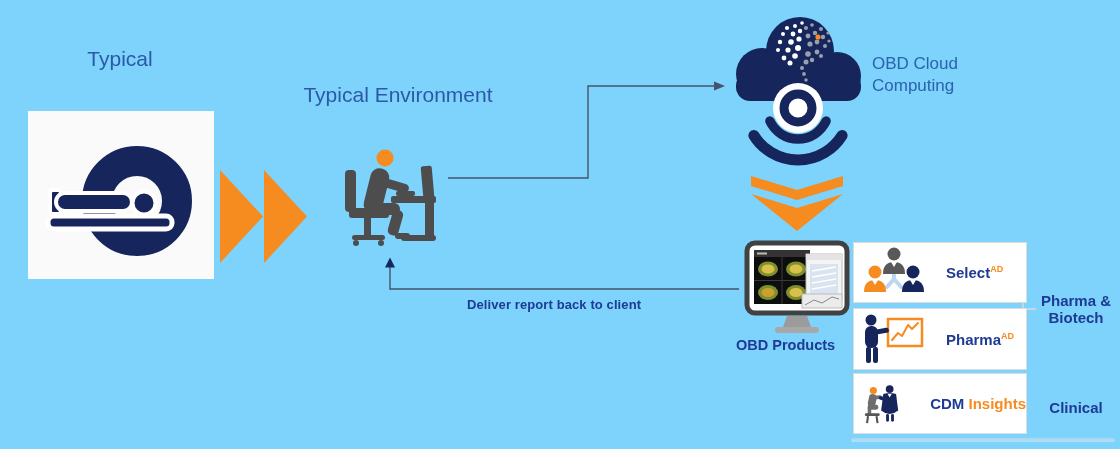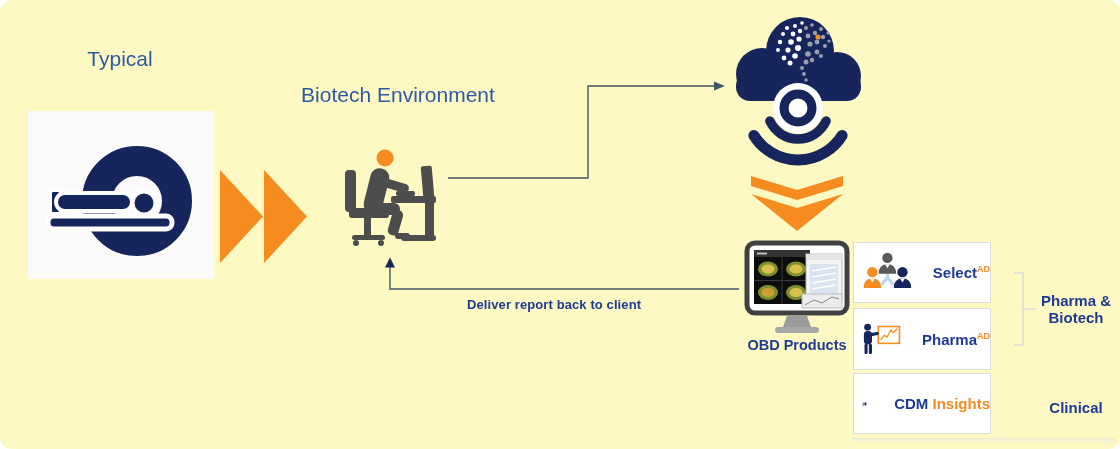--- a/index.html
+++ b/index.html
@@ -1,29 +1,28 @@
 <!DOCTYPE html>
 <html><head>
 <meta charset="utf-8">
 <style>
   html,body{margin:0;padding:0;background:#fff;}
   .stage{
-    position:relative;width:1120px;height:449px;background:#fef9c3;overflow:hidden;
+    position:relative;width:1120px;height:449px;background:#7dd3fc;overflow:hidden;
     font-family:"Liberation Sans", sans-serif;
-    border-radius:12px;
   }
   .abs{position:absolute;}
   .heading{color:#2C59A7;font-size:21px;line-height:33px;text-align:center;}
   .cloud-label{color:#2C61AE;font-size:17px;line-height:22px;text-align:left;}
   .bold-navy{color:#1E3A94;font-weight:bold;}
   .deliver{font-size:13px;text-align:left;letter-spacing:.1px;}
-  .obd-products{font-size:14.5px;text-align:center;}
+  .obd-products{font-size:14.5px;text-align:left;}
   .side-label{font-size:15px;line-height:17px;text-align:center;}
   .product-box{
-    position:absolute;left:853px;width:138px;background:#fff;border:1px solid #DCDCDC;
+    position:absolute;left:853px;width:174px;background:#fff;border:1px solid #DCDCDC;
     display:flex;align-items:center;box-sizing:border-box;padding-left:8px;
   }
   .product-label{font-size:15px;font-weight:bold;color:#1E3A94;margin-left:20px;white-space:nowrap;}
   .product-label sup{font-size:9px;color:#F68B1F;font-weight:bold;}
   .accent-word{color:#F68B1F;}
   .mri-bg{left:28px;top:111px;width:186px;height:168px;background:#FAFAFA;}
   .edge-shadow{left:851px;top:438px;width:264px;height:4px;
     background:linear-gradient(#d9d9d9,#f3f3f3);opacity:.45;border-radius:2px;}
   svg{display:block;}
 </style>
@@ -55,21 +54,21 @@
       <rect x="26" y="77" width="76" height="18" rx="9" fill="#16265C" stroke="#fff" stroke-width="4"></rect>
       <circle cx="114" cy="87" r="11.5" fill="#16265C" stroke="#fff" stroke-width="4"></circle>
     </g>
   </svg>
 
   <svg class="abs" style="left:218px;top:168px" width="90" height="97" viewBox="0 0 90 97">
     <polygon points="2,2 45,48.5 2,95" fill="#F68B1F"></polygon>
     <polygon points="46,2 89,48.5 46,95" fill="#F68B1F"></polygon>
   </svg>
 
-  <div class="abs heading" style="left:292px;top:78px;width:212px">Biotech Environment</div>
+  <div class="abs heading" style="left:292px;top:78px;width:212px">Typical Environment</div>
 
   <svg class="abs" style="left:333px;top:140px" width="112" height="112" viewBox="0 0 112 112">
     <g fill="#4D4D4D">
       <rect x="12" y="30" width="11" height="42" rx="4"></rect>
       <rect x="16" y="68" width="40" height="10" rx="3"></rect>
       <rect x="31" y="78" width="7" height="18"></rect>
       <rect x="19" y="95" width="33" height="5" rx="2.5"></rect>
       <circle cx="23" cy="103" r="3"></circle>
       <circle cx="48" cy="103" r="3"></circle>
     </g>
@@ -139,20 +138,24 @@
       <circle cx="96" cy="27" r="2.6" fill="#F68B1F"></circle>
     </g>
     <g>
       <circle cx="76" cy="98" r="25" fill="#FFFFFF"></circle>
       <circle cx="76" cy="98" r="14" fill="none" stroke="#16265C" stroke-width="9"></circle>
       <path d="M 104.1,111.1 A 31,31 0 0 1 47.9,111.1" fill="none" stroke="#16265C" stroke-width="9.5" stroke-linecap="round"></path>
       <path d="M 120.1,125.5 A 52,52 0 0 1 31.9,125.5" fill="none" stroke="#16265C" stroke-width="11" stroke-linecap="round"></path>
     </g>
   </svg>
 
+  <div class="abs cloud-label" style="left:872px;top:53px;width:110px">
+    <div>OBD Cloud</div>
+    <div>Computing</div>
+  </div>
 
   <svg class="abs" style="left:751px;top:176px" width="92" height="56" viewBox="0 0 92 56">
     <polygon points="0,0 46,14 92,0 92,10 46,24 0,10" fill="#F68B1F"></polygon>
     <polygon points="0,18 46,32 92,18 46,55" fill="#F68B1F"></polygon>
   </svg>
 
   <svg class="abs" style="left:744px;top:240px" width="106" height="96" viewBox="0 0 106 96">
     <rect x="3" y="3" width="100" height="70" rx="8" fill="#FFFFFF" stroke="#414141" stroke-width="5"></rect>
     <g>
       <rect x="10" y="10" width="56" height="54" fill="#0D0D0D"></rect>

